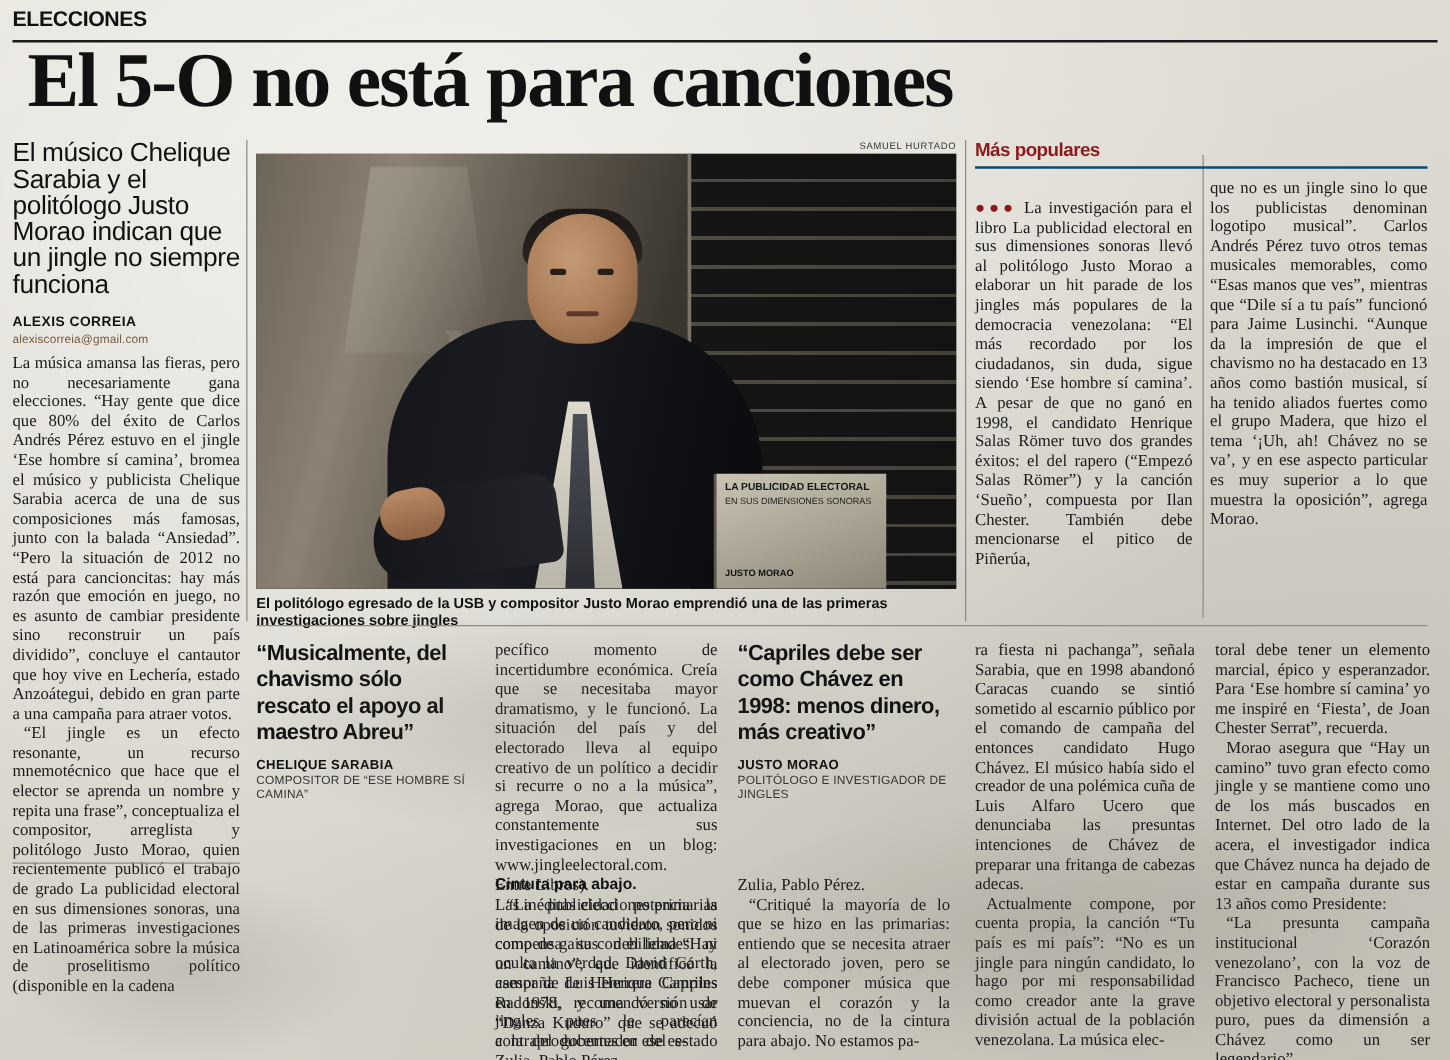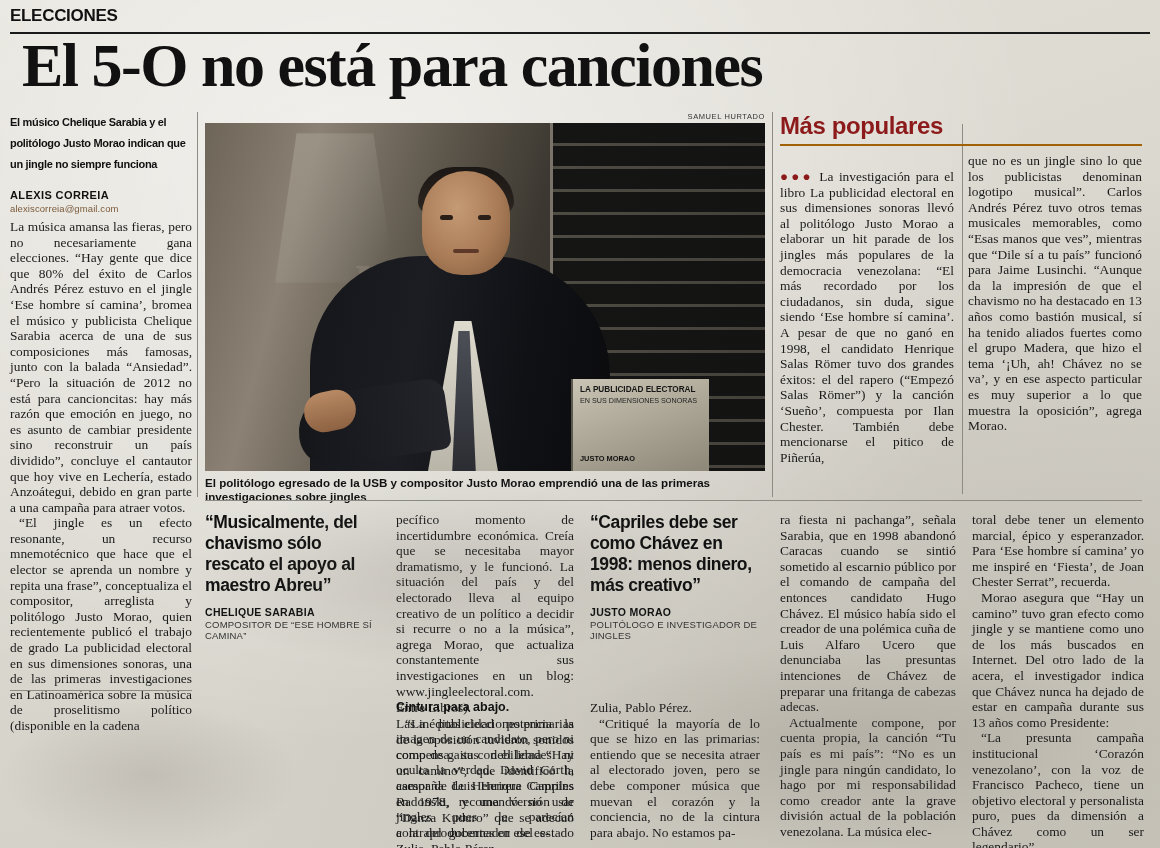--- a/index.html
+++ b/index.html
@@ -48,22 +48,22 @@
     letter-spacing:-1.5px;
     color:#111;
   }
 
   
   .col-left{
     position:absolute;left:10px;top:112px;width:182px;
   }
   .standfirst{
     font-family:"Liberation Sans", sans-serif;
-    font-weight:bold;
-    font-size:11px;
+    font-weight:normal;
+    font-size:21px;
     line-height:21px;
     color:#111;
     letter-spacing:-0.3px;
   }
   .byline{
     font-family:"Liberation Sans", sans-serif;
     font-weight:bold;font-size:11px;letter-spacing:0.4px;
     margin-top:14px;color:#111;
   }
   .byline-mail{
@@ -187,22 +187,22 @@
 
   
   .vrule{position:absolute;width:1px;background:#8e8b83;}
 
   
   .mas-pop{
     position:absolute;left:780px;top:112px;width:362px;
   }
   .mp-title{
     font-family:"Liberation Sans", sans-serif;
-    font-weight:bold;font-size:24px;color:#8c1a1a;letter-spacing:-0.4px;
-    border-bottom:2px solid #a16207;padding-bottom:4px;margin-bottom:7px;
+    font-weight:bold;font-size:15px;color:#8c1a1a;letter-spacing:-0.4px;
+    border-bottom:2px solid #0c4a6e;padding-bottom:4px;margin-bottom:7px;
   }
   .mp-cols{display:flex;gap:14px;}
   .mp-col{width:174px;}
   .dots{color:#8c1a1a;font-weight:bold;letter-spacing:1px;}
 
   
   .pull{
     font-family:"Liberation Sans", sans-serif;
     font-weight:bold;font-size:17.5px;line-height:21px;color:#111;letter-spacing:-0.4px;
   }

